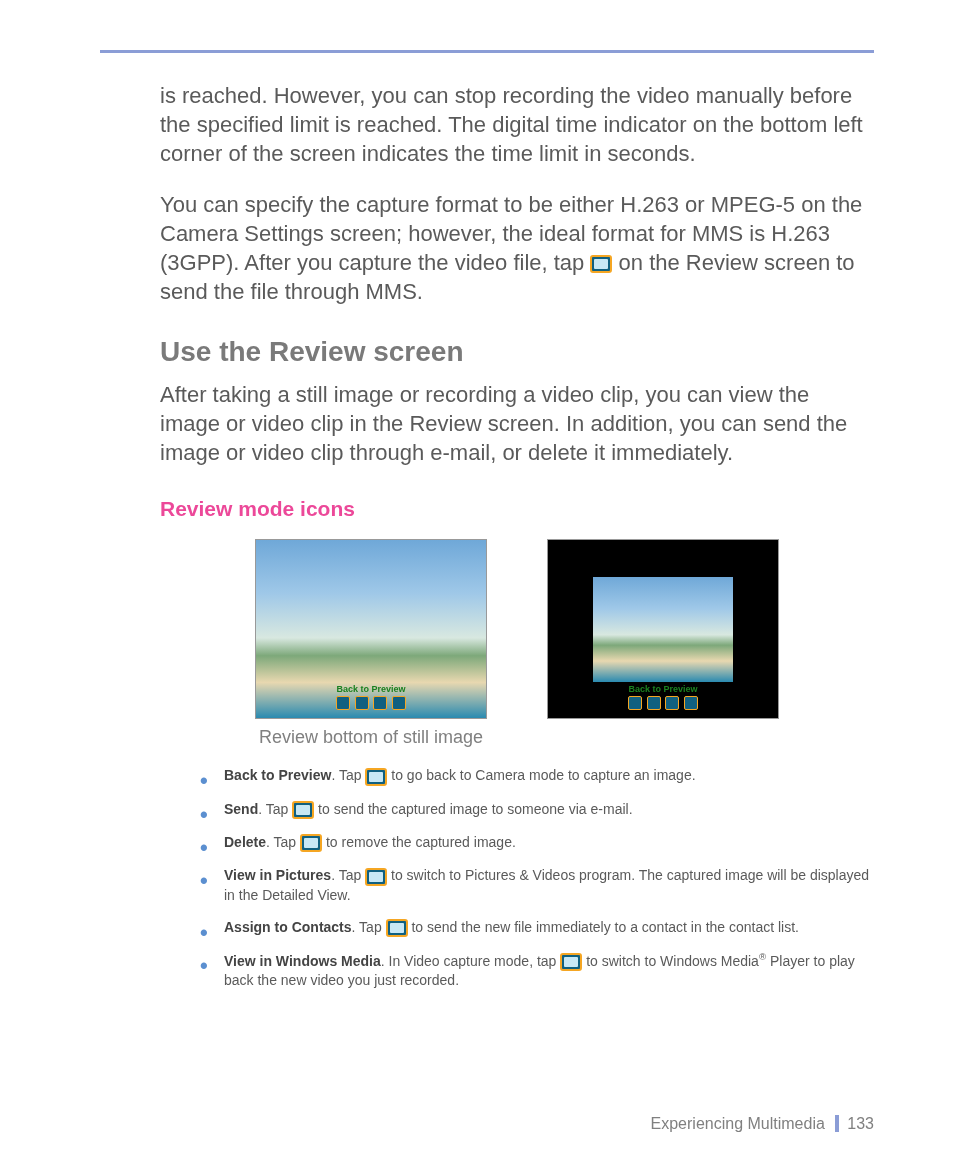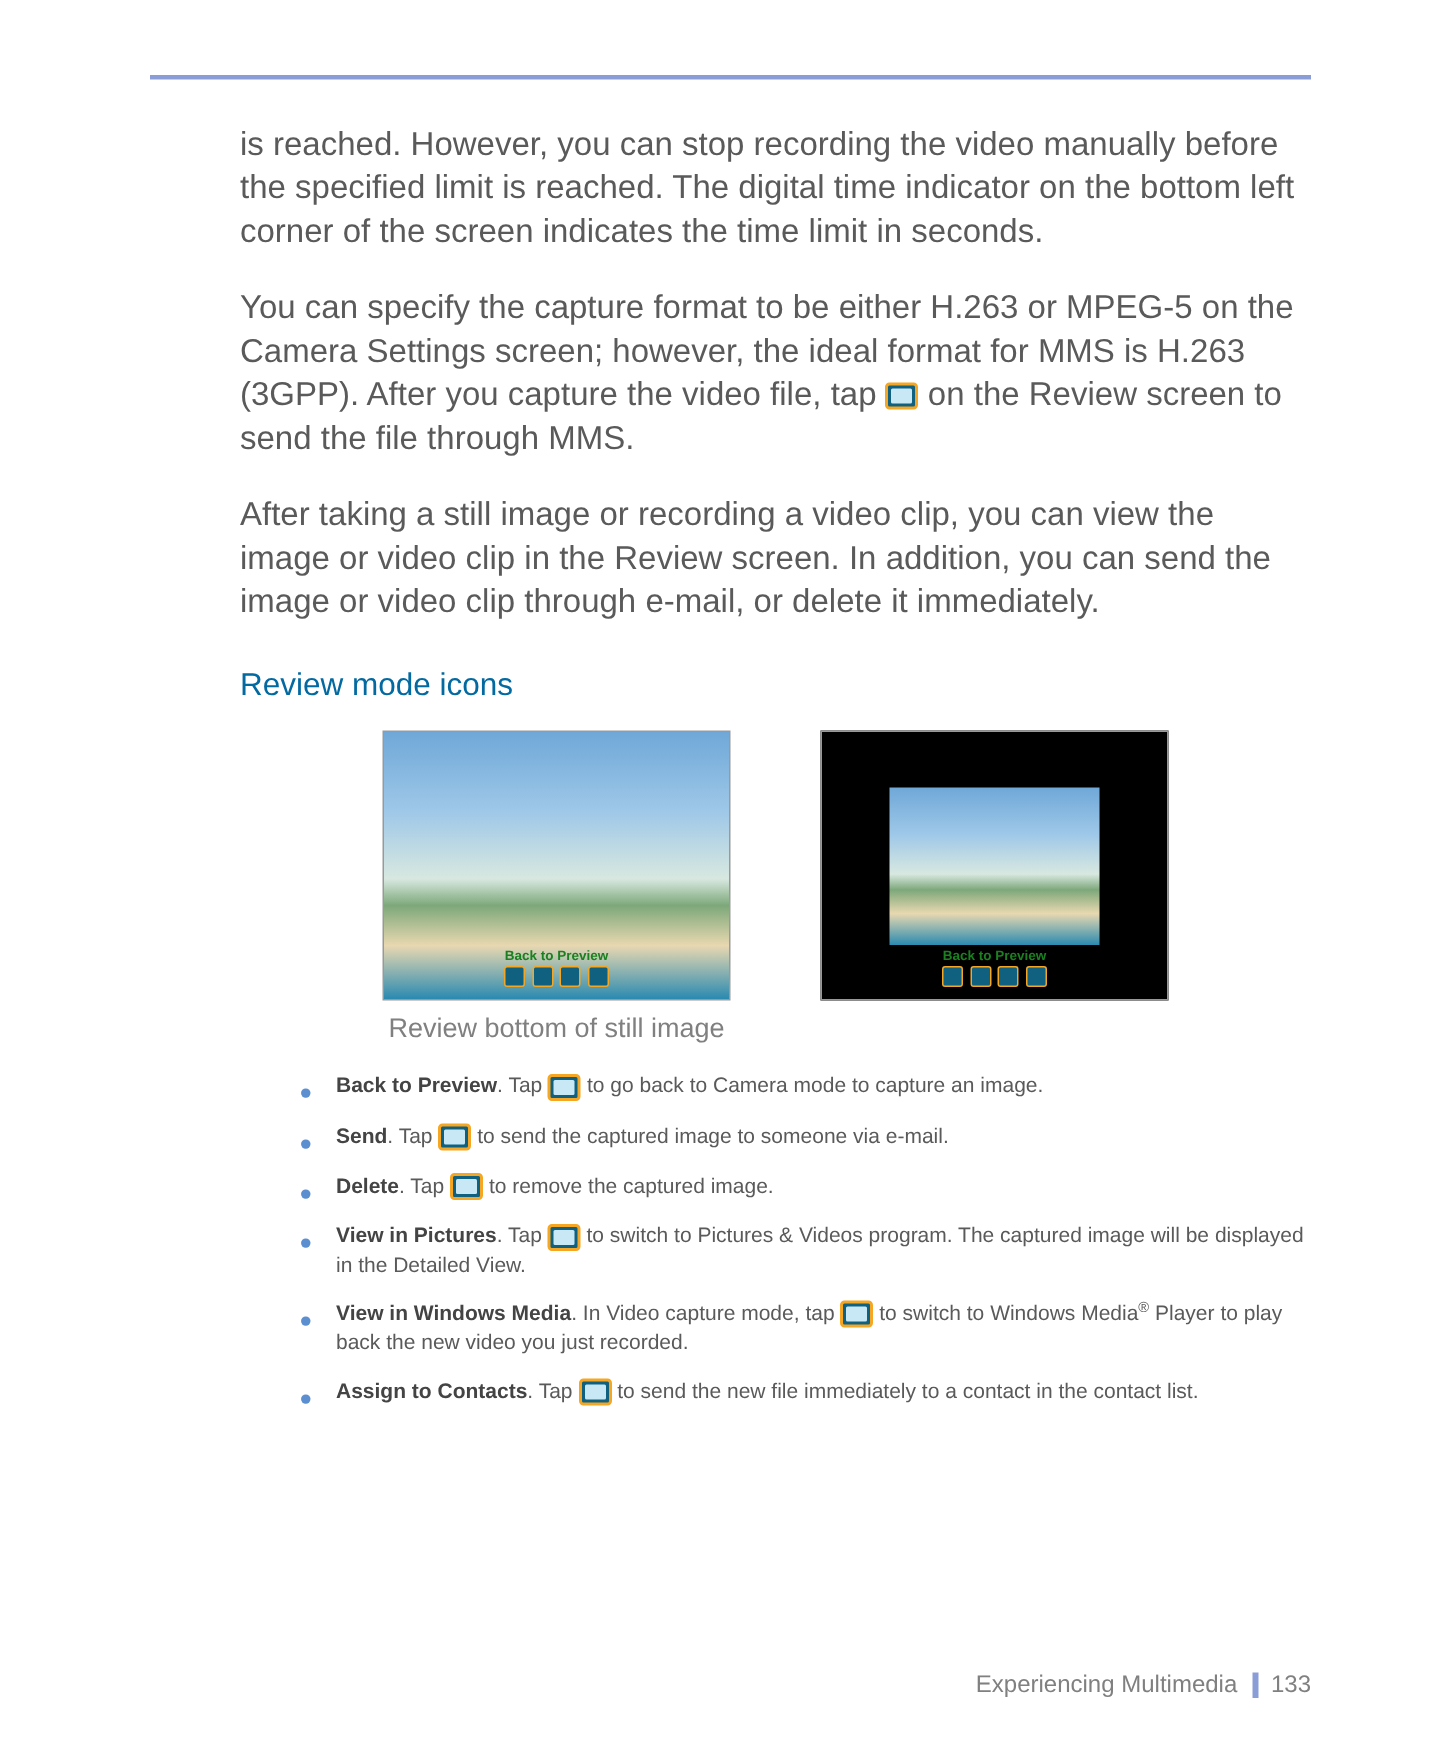--- a/index.html
+++ b/index.html
@@ -30,22 +30,22 @@
     }
     h2.section-heading {
       font-size: 28px;
       font-weight: bold;
       color: #7a7a7a;
       margin-top: 30px;
       margin-bottom: 12px;
     }
     h3.sub-heading {
       font-size: 21px;
-      font-weight: normal;
-      color: #0369a1;
+      font-weight: bold;
+      color: #ec4899;
       margin-top: 30px;
       margin-bottom: 18px;
     }
     .icon-inline {
       display: inline-block;
       width: 22px;
       height: 18px;
       background: #106080;
       border: 2px solid #f5a623;
       border-radius: 3px;
@@ -163,20 +163,21 @@
   <div class="content">
 
     <p class="body-text">is reached. However, you can stop recording the video manually before the specified limit is reached. The digital time indicator on the bottom left corner of the screen indicates the time limit in seconds.</p>
 
     <p class="body-text">
       <span>You can specify the capture format to be either H.263 or MPEG-5 on the Camera Settings screen; however, the ideal format for MMS is H.263 (3GPP). After you capture the video file, tap </span>
       <span class="icon-inline"></span>
       <span> on the Review screen to send the file through MMS.</span>
     </p>
 
+    <h2 class="section-heading">Use the Review screen</h2>
 
     <p class="body-text">After taking a still image or recording a video clip, you can view the image or video clip in the Review screen. In addition, you can send the image or video clip through e-mail, or delete it immediately.</p>
 
     <h3 class="sub-heading">Review mode icons</h3>
 
     <div class="figures-row">
       <div class="figure">
         <div class="fig-img still">
           <div class="icon-bar">
             <span class="icon-bar-label">Back to Preview</span>
@@ -209,24 +210,24 @@
       <li>
         <span class="bold">Send</span><span>. Tap </span><span class="icon-inline"></span><span> to send the captured image to someone via e-mail.</span>
       </li>
       <li>
         <span class="bold">Delete</span><span>. Tap </span><span class="icon-inline"></span><span> to remove the captured image.</span>
       </li>
       <li>
         <span class="bold">View in Pictures</span><span>. Tap </span><span class="icon-inline"></span><span> to switch to Pictures &amp; Videos program. The captured image will be displayed in the Detailed View.</span>
       </li>
       <li>
+        <span class="bold">Assign to Contacts</span><span>. Tap </span><span class="icon-inline"></span><span> to send the new file immediately to a contact in the contact list.</span>
+      </li>
+      <li>
         <span class="bold">View in Windows Media</span><span>. In Video capture mode, tap </span><span class="icon-inline"></span><span> to switch to Windows Media</span><sup>®</sup><span> Player to play back the new video you just recorded.</span>
-      </li>
-      <li>
-        <span class="bold">Assign to Contacts</span><span>. Tap </span><span class="icon-inline"></span><span> to send the new file immediately to a contact in the contact list.</span>
       </li>
     </ul>
 
   </div>
 </div>
 
 <div class="footer">
   <span>Experiencing Multimedia</span>
   <span class="divider">
     <span>133</span>

